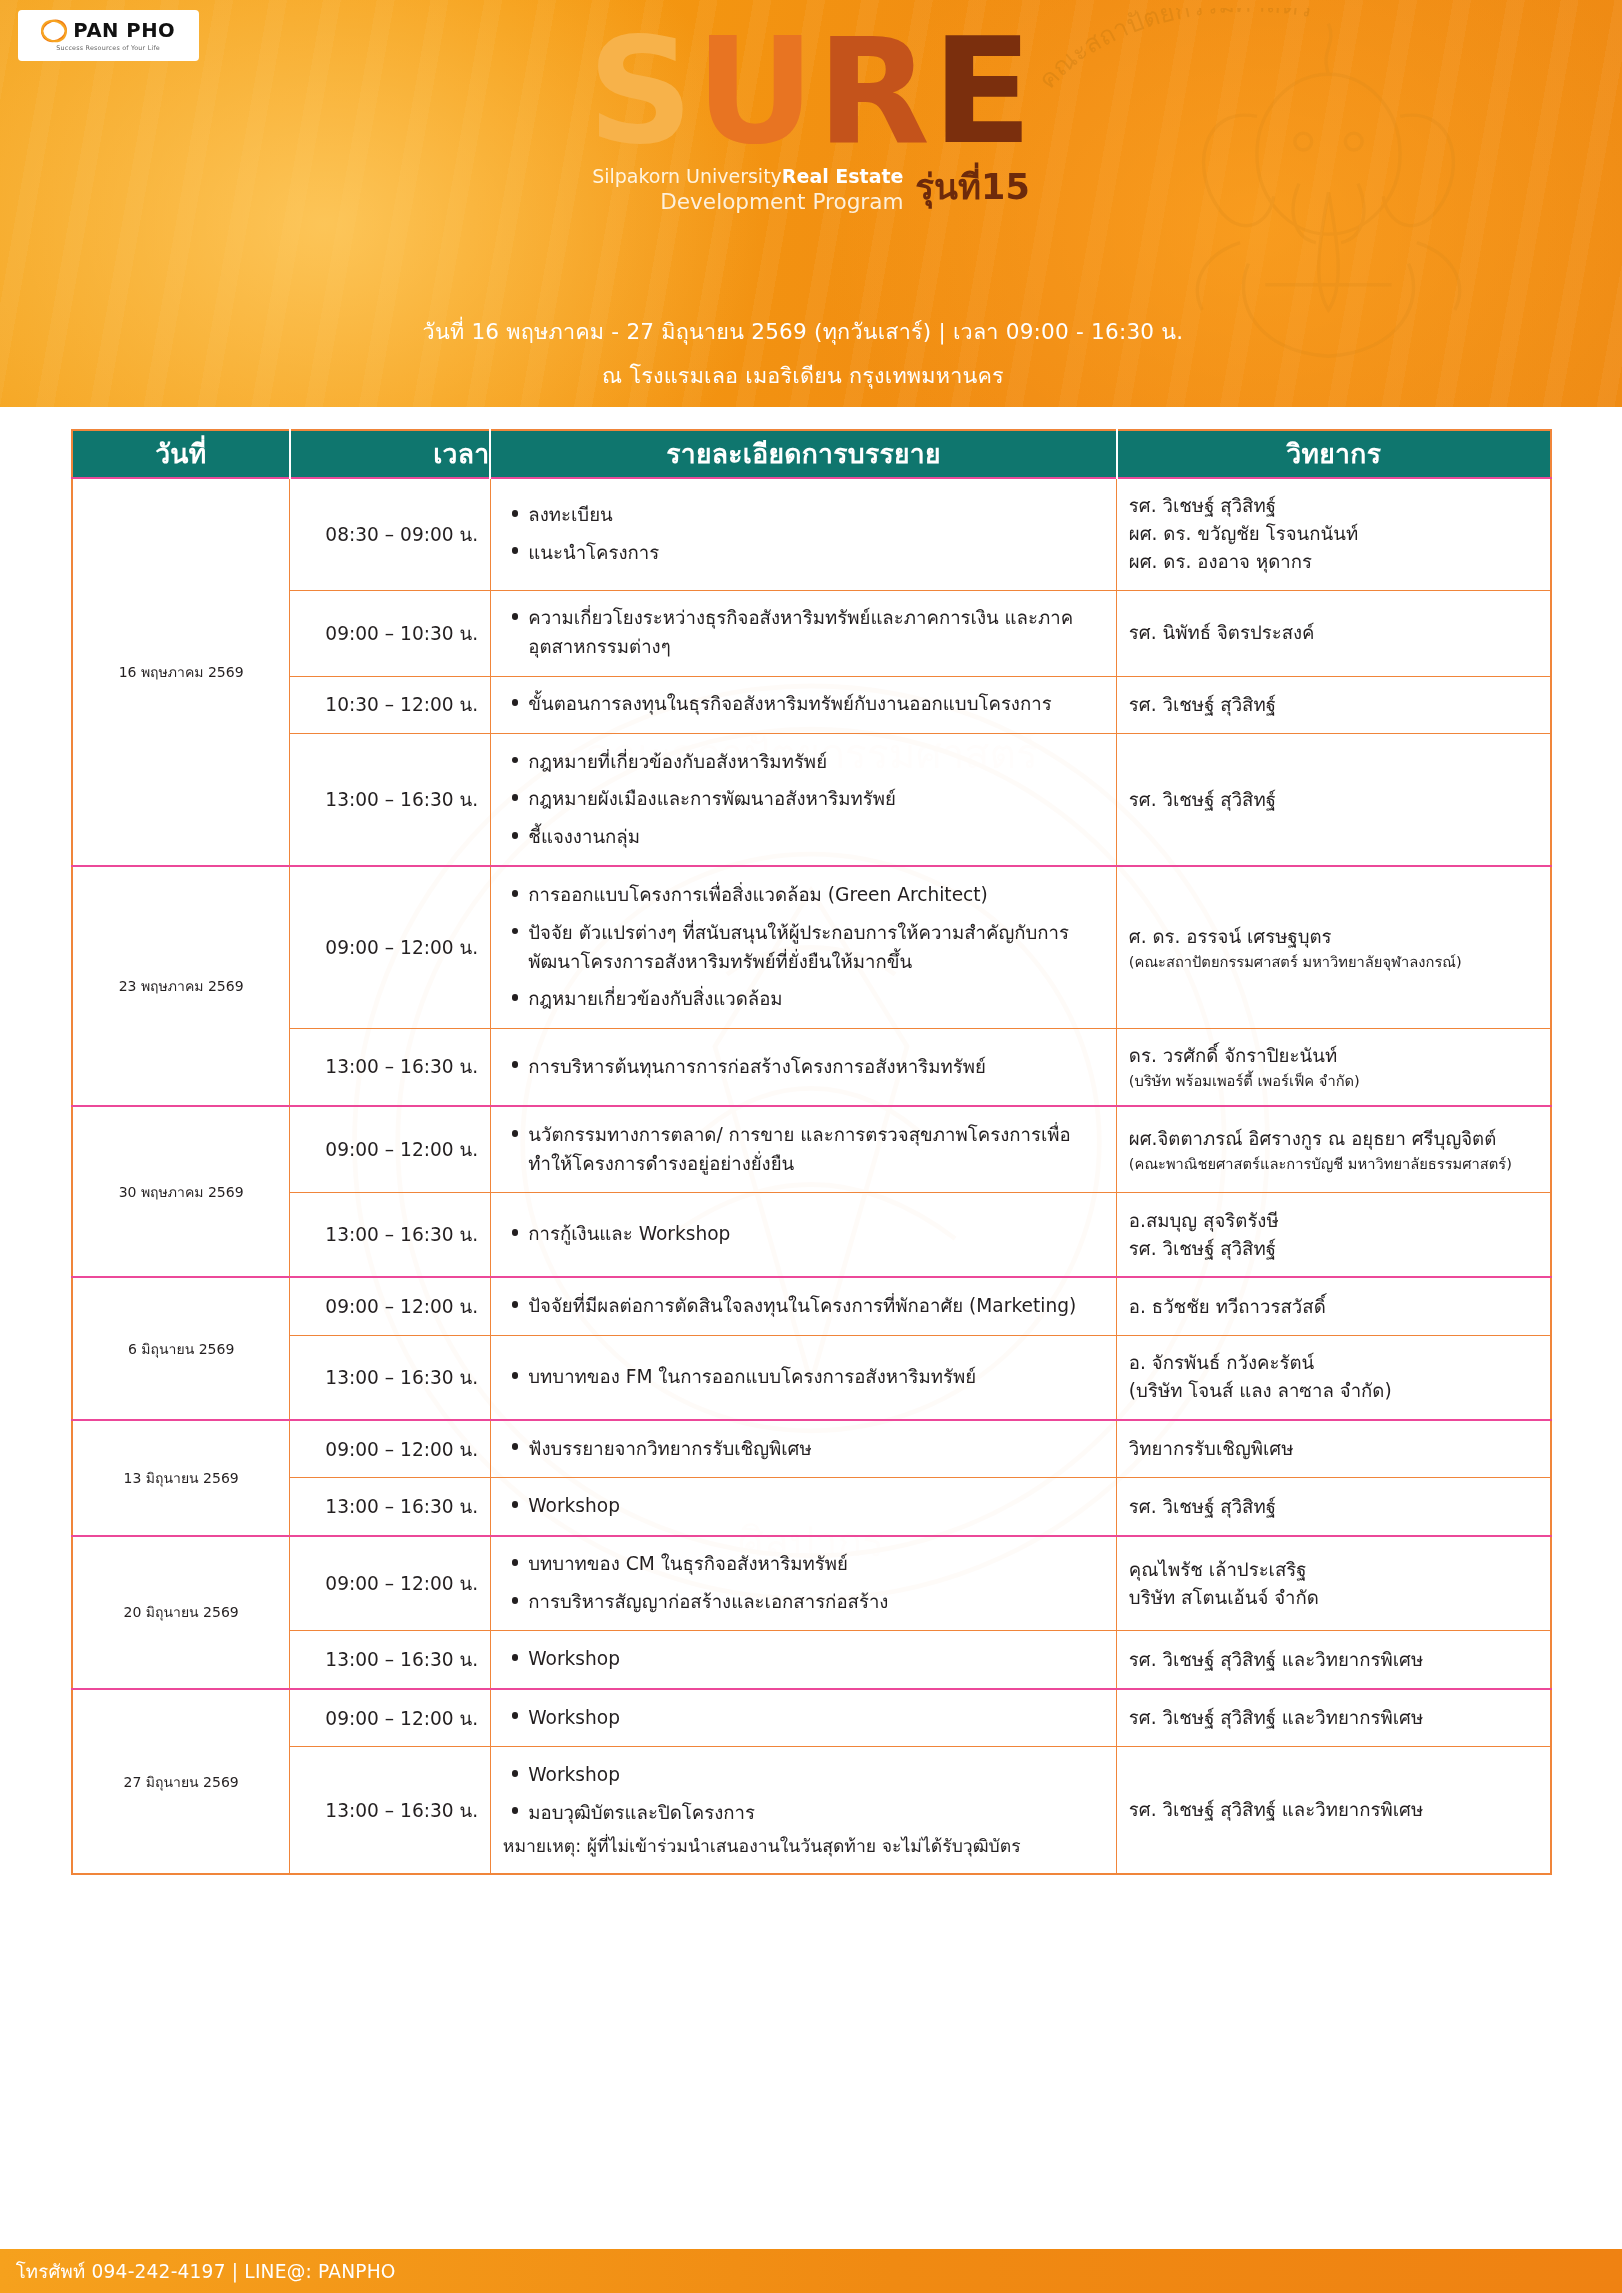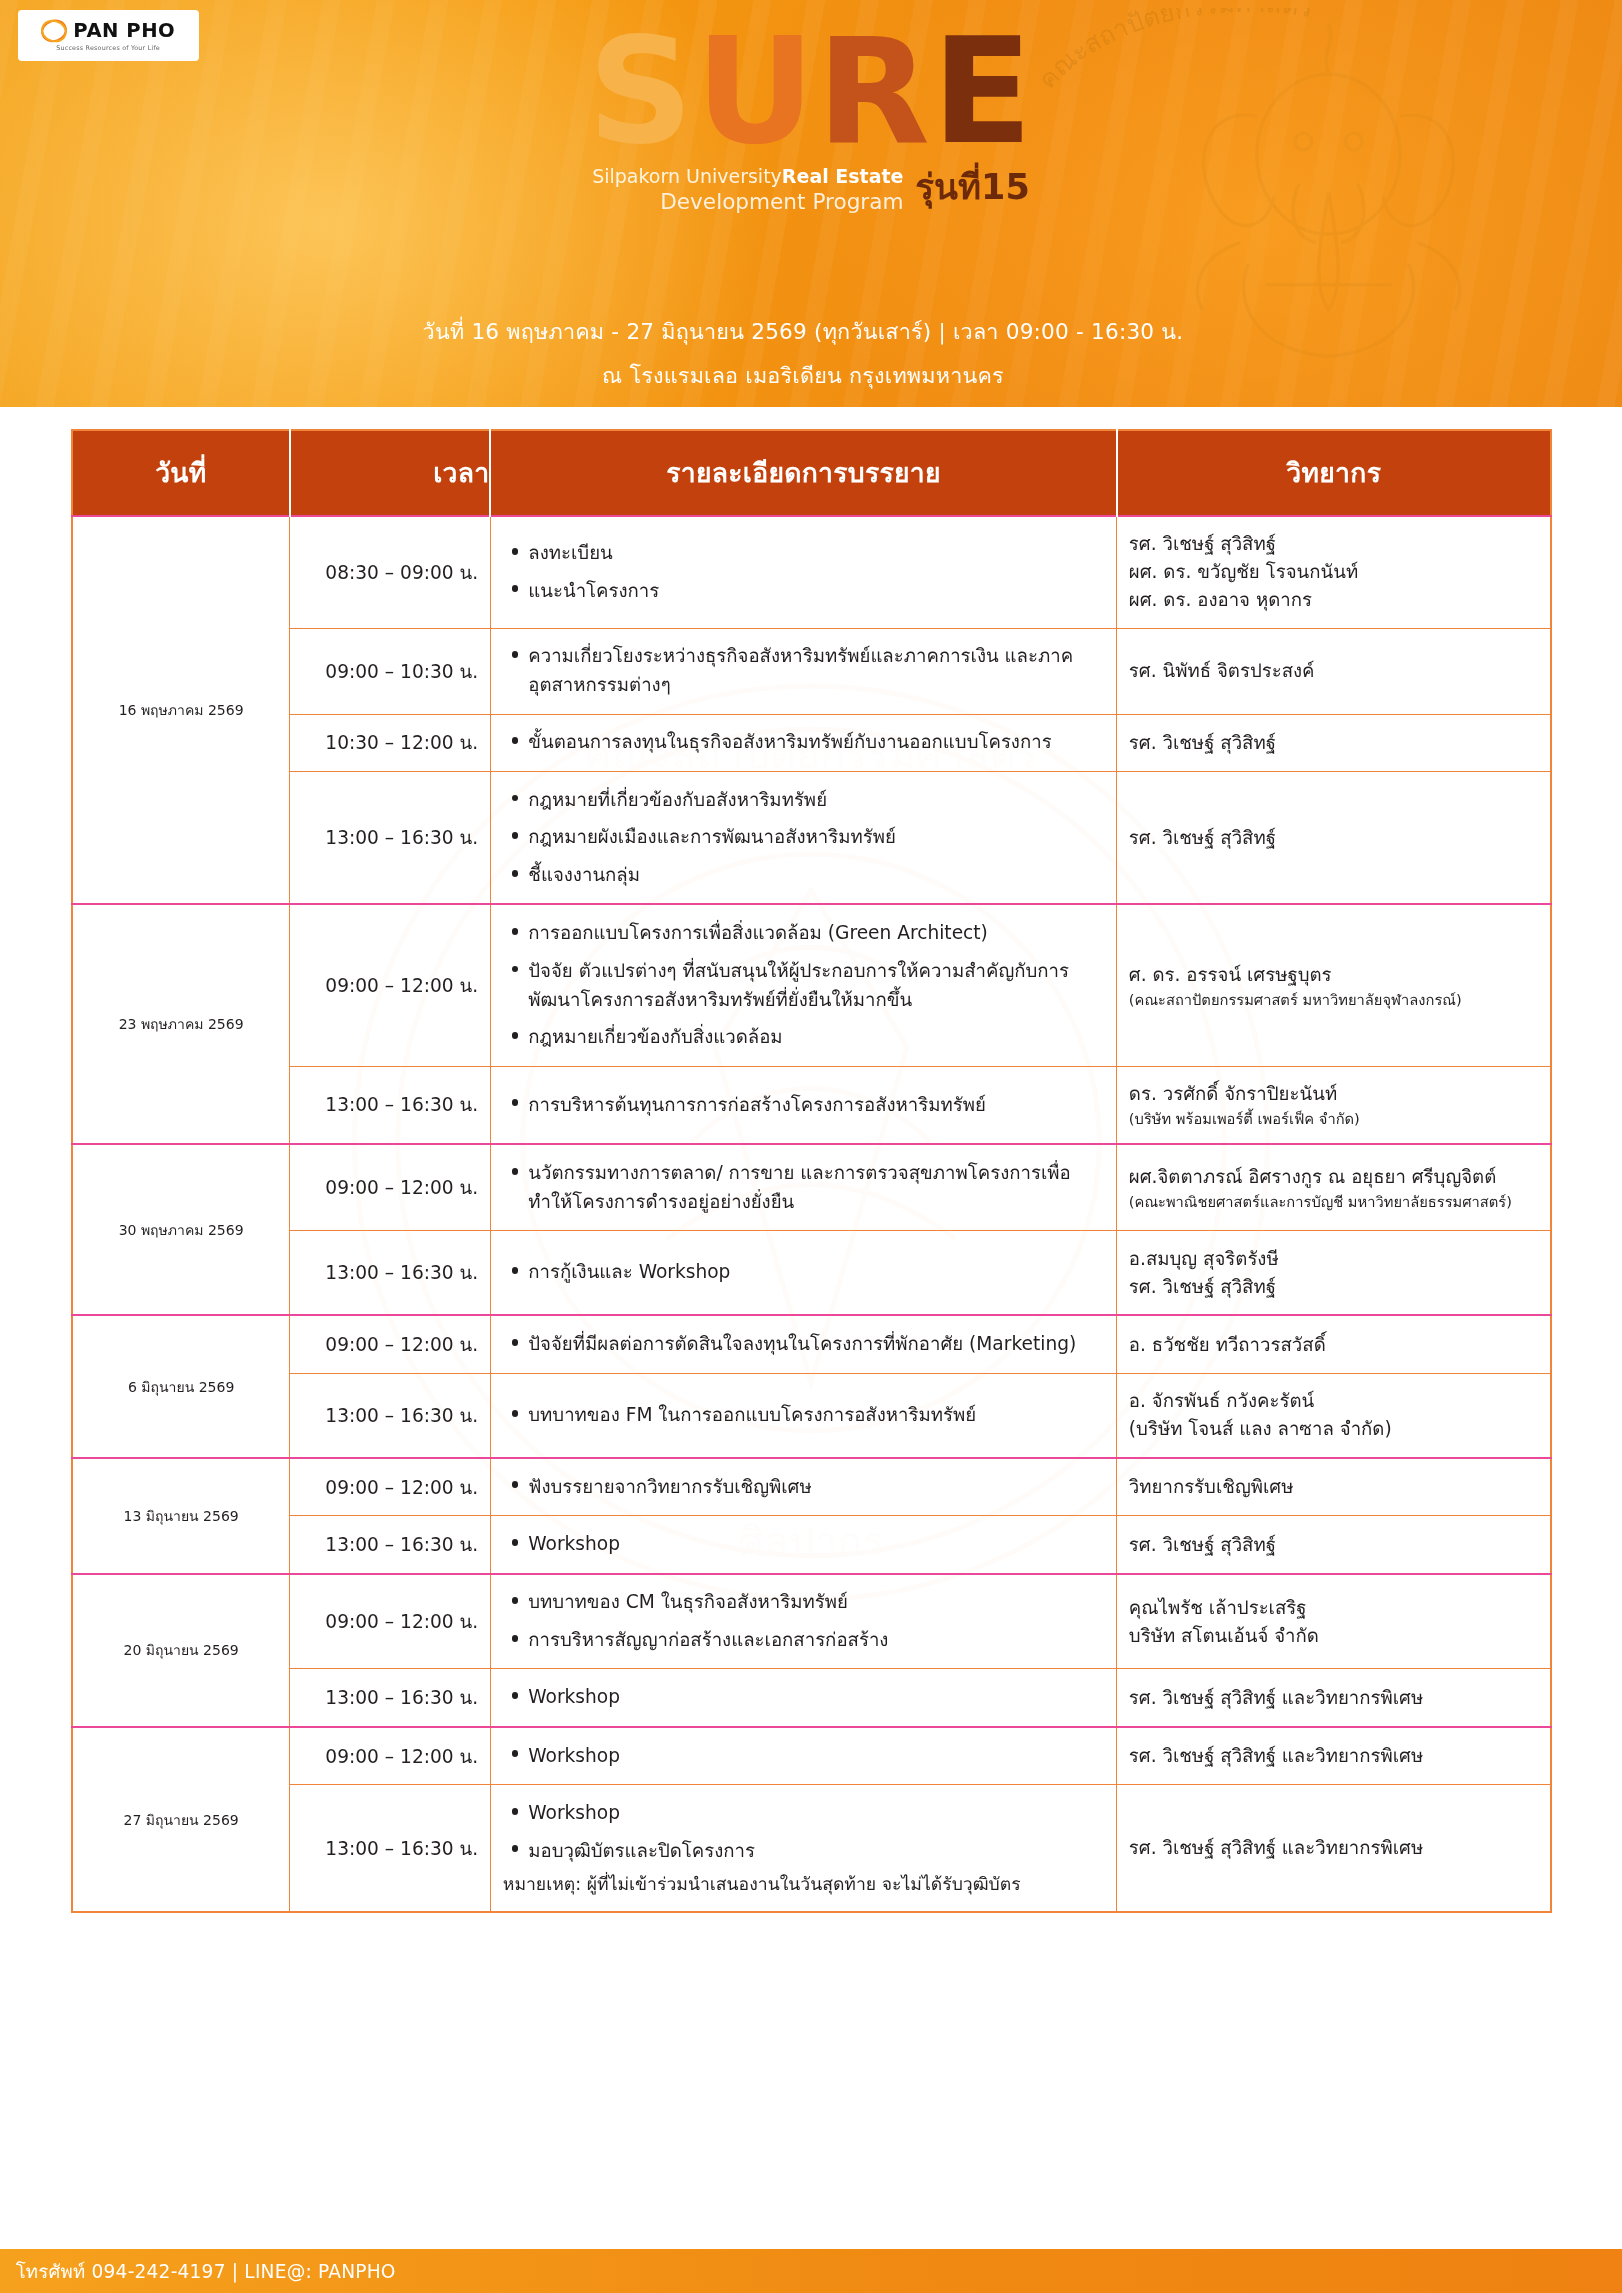--- a/index.html
+++ b/index.html
@@ -114,25 +114,25 @@
   table.sched {
     position:relative;
     width: 1481px;
     border-collapse: collapse;
     border: 2px solid #f0853a;
     background: transparent;
     font-size: 17.6px;
     color:#231f20;
   }
   table.sched th {
-    background:#c2410c;
+    background:#0f766e;
     color:#ffffff;
     font-size:26.5px;
     font-weight:bold;
-    padding:21px 0;
+    padding:2px 0;
     border-right:2px solid #fff;
     letter-spacing:0.3px;
   }
   table.sched th:last-child { border-right:none; }
 
   table.sched td {
     border:1px solid #f0853a;
     vertical-align: middle;
     padding: 13.7px 11.8px;
     background: rgba(255,255,255,0.72);

